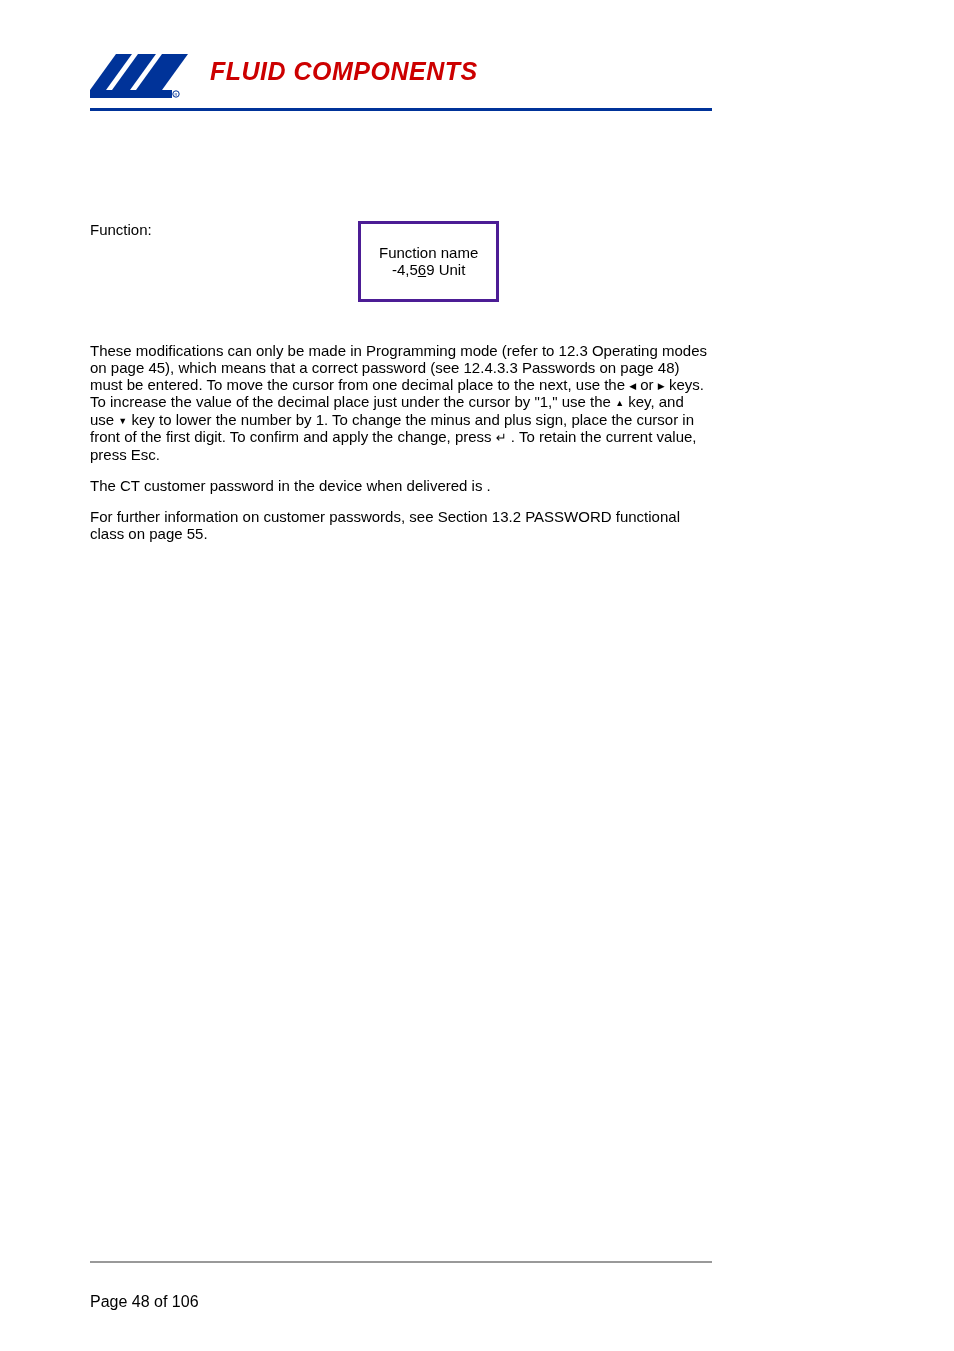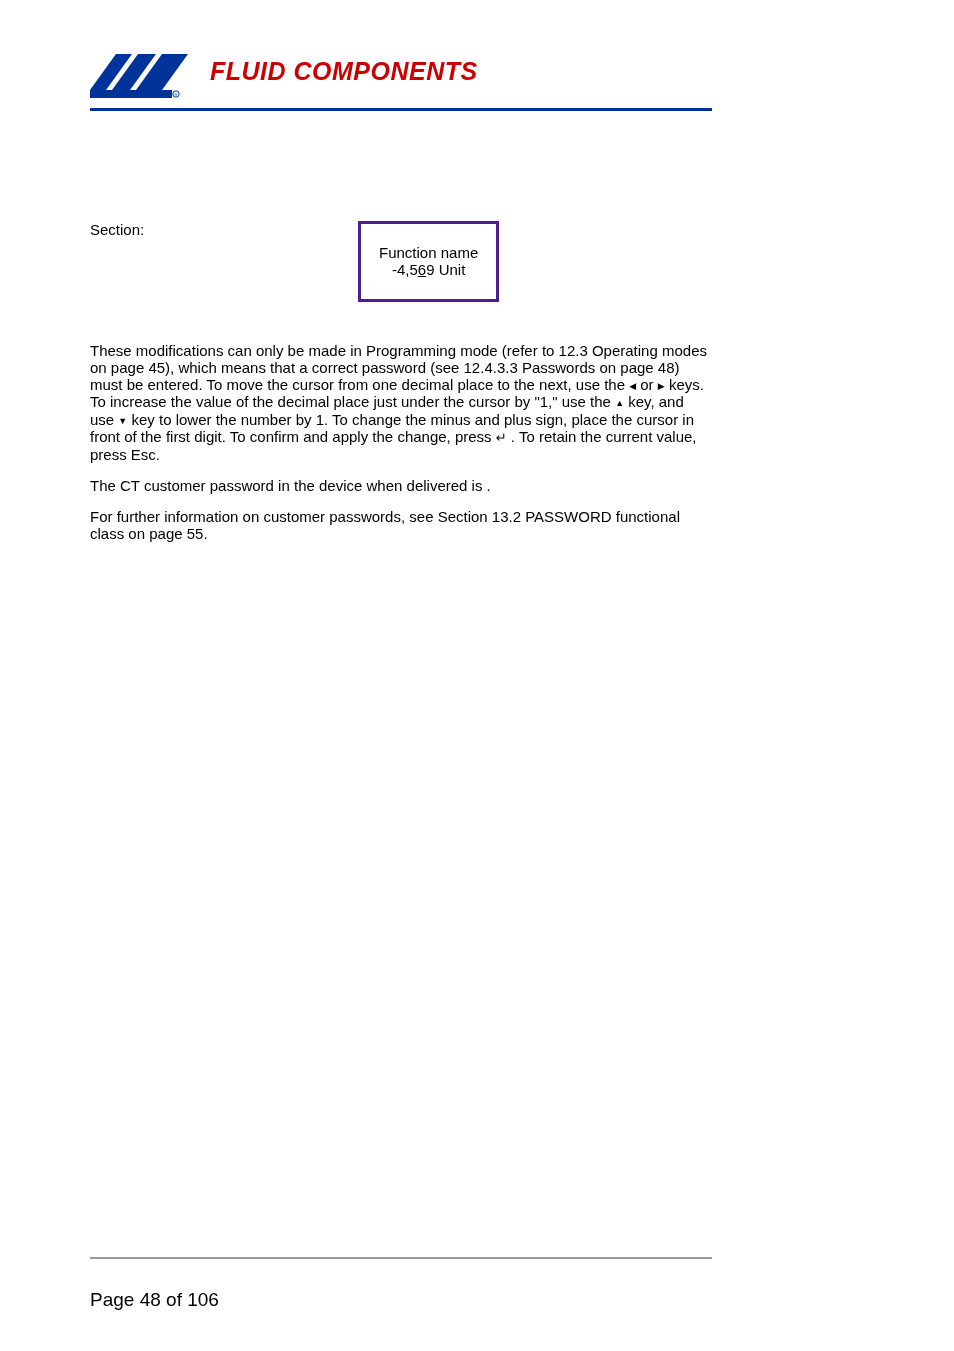--- a/index.html
+++ b/index.html
@@ -17,21 +17,21 @@
   .box { border: 3px solid #4c1d95; padding: 20px 18px; text-align: center; margin-left: 8px; }
   .box-line { white-space: nowrap; }
   .underline-digit { text-decoration: underline; }
   .para { margin-top: 40px; text-align: left; max-width: 780px; }
   .para2 { margin-top: 44px; }
   .para3 { margin-top: 14px; }
   .para4 { margin-top: 14px; }
   .para5 { margin-top: 14px; }
   .footer { position: absolute; left: 90px; right: 90px; bottom: 40px; }
   .hr-bot { border: none; border-top: 2px solid #999; margin-bottom: 30px; }
-  .pg { font-size: 19px; }
+  .pg { font-size: 16px; }
   .tri { display: inline-block; font-size: 9px; vertical-align: middle; line-height: 0; }
   .enter { display: inline-block; font-size: 13px; }
 </style>
 </head>
 <body>
 
 <div class="page">
 
   <div class="logo-wrap">
     <svg width="110" height="52" viewBox="0 0 110 52">
@@ -46,21 +46,21 @@
     </svg>
     <div class="logo-text">
       <span class="logo-line l1">FLUID COMPONENTS</span>
     </div>
   </div>
   <hr class="hr-top">
 
   <div class="content">
 
     <div class="example-row">
-      <div class="ex-label">Section:</div>
+      <div class="ex-label">Function:</div>
       <div class="box">
         <div class="box-line">Function name</div>
         <div class="box-line"><span>-4,5</span><span class="underline-digit">6</span><span>9 Unit</span></div>
       </div>
     </div>
 
     <p class="para"><span>These modifications can only be made in Programming mode (refer to 12.3 Operating modes on page 45), which means that a correct password (see 12.4.3.3 Passwords on page 48) must be entered. To move the cursor from one decimal place to the next, use the </span><span class="tri">◀</span><span> or </span><span class="tri">▶</span><span> keys. To increase the value of the decimal place just under the cursor by "1," use the </span><span class="tri">▲</span><span> key, and use </span><span class="tri">▼</span><span> key to lower the number by 1. To change the minus and plus sign, place the cursor in front of the first digit. To confirm and apply the change, press </span><span class="enter">↵</span><span> . To retain the current value, press Esc.</span></p>
 
 
     <p class="para para3">The CT customer password in the device when delivered is        .</p>

